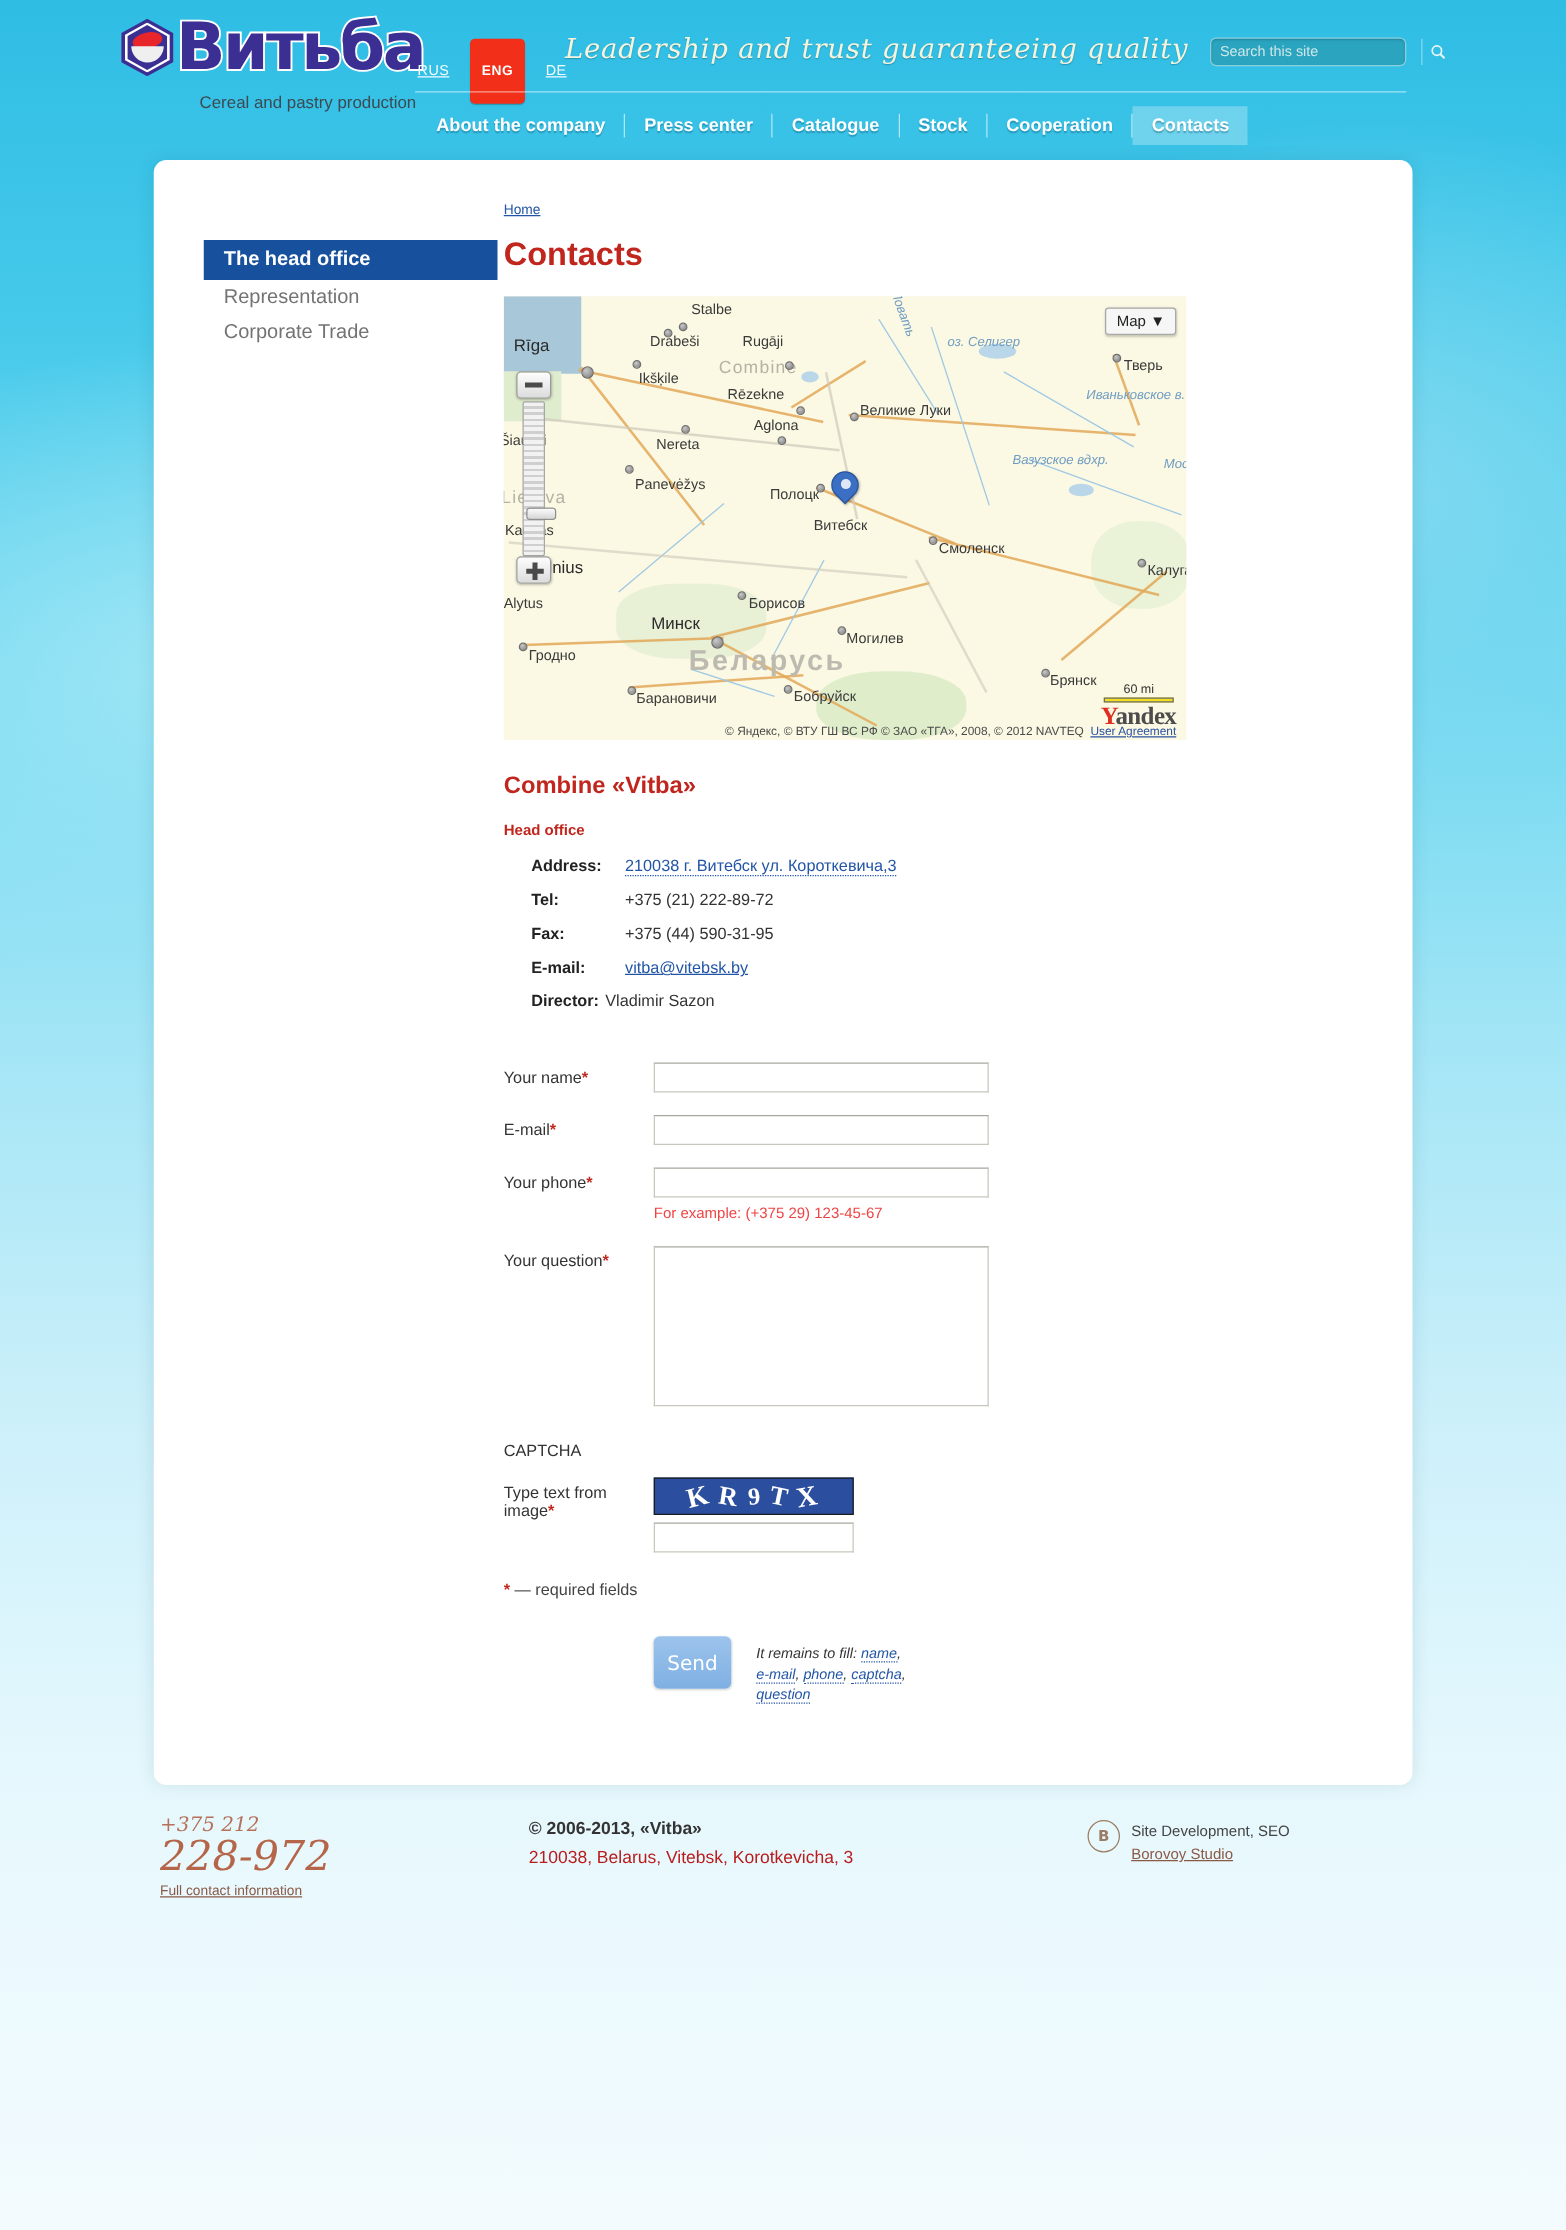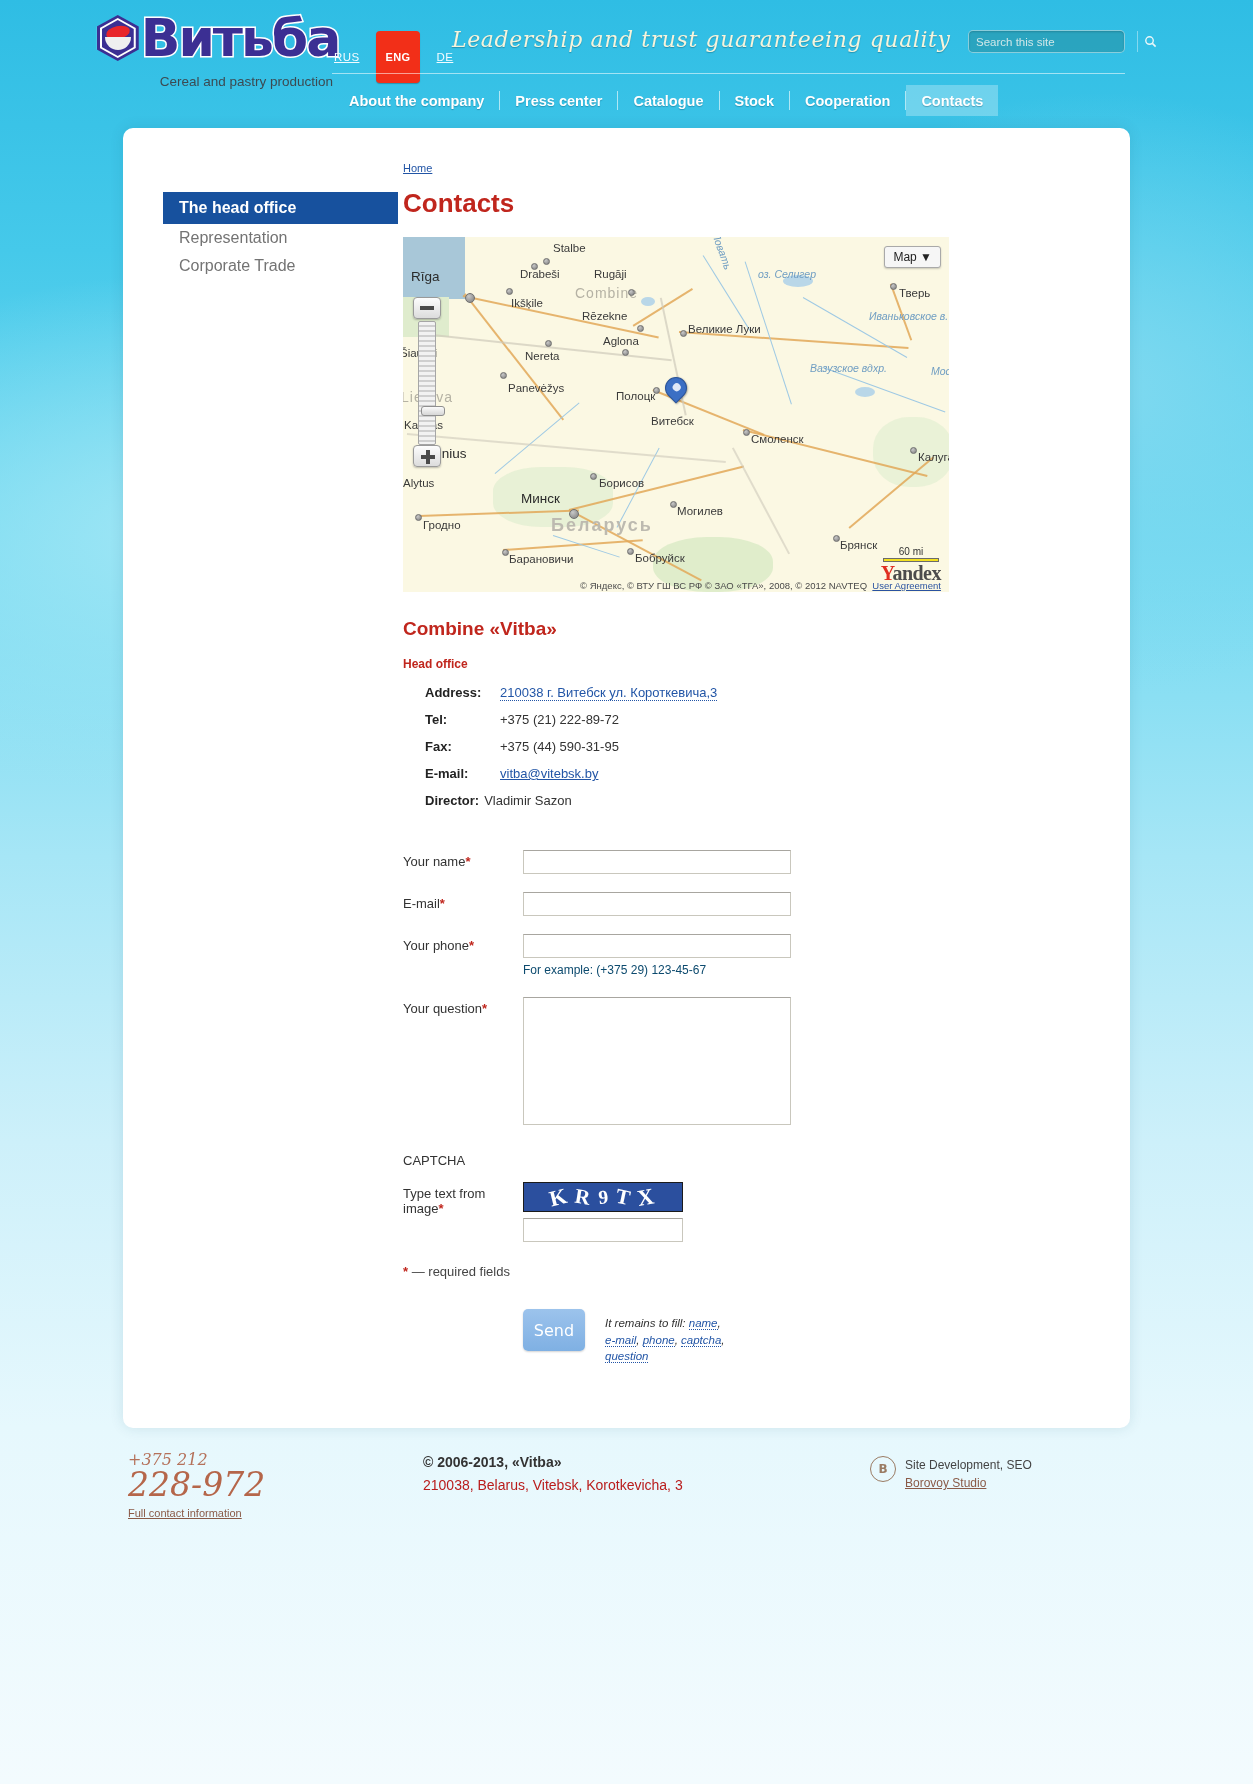--- a/index.html
+++ b/index.html
@@ -135,21 +135,21 @@
   .map .lake { position:absolute; background:#b9d7e8; border-radius:50%; }
   .map .road { position:absolute; background:#e2a858; height:1.5px; transform-origin:left center; opacity:.85;}
   .map .river { position:absolute; background:#9ec9e4; height:1.2px; transform-origin:left center; }
   .map .border { position:absolute; background:#cfcabb; height:1.6px; transform-origin:left center; }
   .map .city { position:absolute; font-size:11.5px; color:#3a3a3a; white-space:nowrap; font-family:"Liberation Sans", sans-serif; }
   .map .city.big { font-size:13.5px; color:#2b2b2b; }
   .map .dot { position:absolute; width:7px; height:7px; border-radius:50%;
     background:radial-gradient(circle at 35% 30%, #c8c8c8, #7d7d7d); border:1px solid #6f6f6f; }
   .map .dot.big { width:10px; height:10px; }
   .map .country { position:absolute; font-size:14px; color:#b5b2a4; letter-spacing:1px; }
-  .map .country.bold { font-size:18px; color:#bdbab0; font-weight:bold; letter-spacing:2px;}
+  .map .country.bold { font-size:23px; color:#bdbab0; font-weight:bold; letter-spacing:2px;}
   .map .hydro { position:absolute; font-size:10.5px; color:#6f9dc2; font-style:italic; white-space:nowrap;}
 
   .map-type {
     position:absolute; right:8px; top:9px; background:#f6f6f6;
     border:1px solid #a9a9a9; border-radius:3px; padding:3px 8px;
     font-size:12px; color:#222; cursor:pointer; box-shadow:0 1px 2px rgba(0,0,0,.2);
   }
   .zoom-ctl { position:absolute; left:10px; top:60px; width:28px; }
   .zoom-btn {
     width:28px; height:22px; background:linear-gradient(#fdfdfd,#dcdcdc);
@@ -213,21 +213,21 @@
   .fin {
     width:268px; height:24px; border:1px solid #c9c7bd; background:#fff;
     border-top-color:#a8a6a0; outline:none; font-size:13px; padding:0 5px;
     font-family:"Liberation Sans", sans-serif;
   }
   .ftext {
     width:268px; height:128px; border:1px solid #c9c7bd; border-top-color:#a8a6a0;
     background:#fff; outline:none; resize:none; font-size:13px; padding:4px 5px;
     font-family:"Liberation Sans", sans-serif;
   }
-  .fhint { font-size:12px; color:#0c4a6e; margin:5px 0 0 120px; }
+  .fhint { font-size:12px; color:#ef4444; margin:5px 0 0 120px; }
   .captcha-title { font-size:13px; color:#333; margin:28px 0 14px 0; }
   .cap-img {
     width:160px; height:30px; background:#2b4f9e; border:1px solid #1b1b1b;
     display:flex; align-items:center; justify-content:center; gap:6px;
     font-family:"Liberation Serif", serif; color:#fff; font-weight:bold; font-size:21px;
     letter-spacing:2px; overflow:hidden; cursor:pointer;
   }
   .cap-img span { display:inline-block; }
   .cap-img span:nth-child(1){ transform:rotate(-14deg) scale(1.05); }
   .cap-img span:nth-child(2){ transform:rotate(9deg); }

